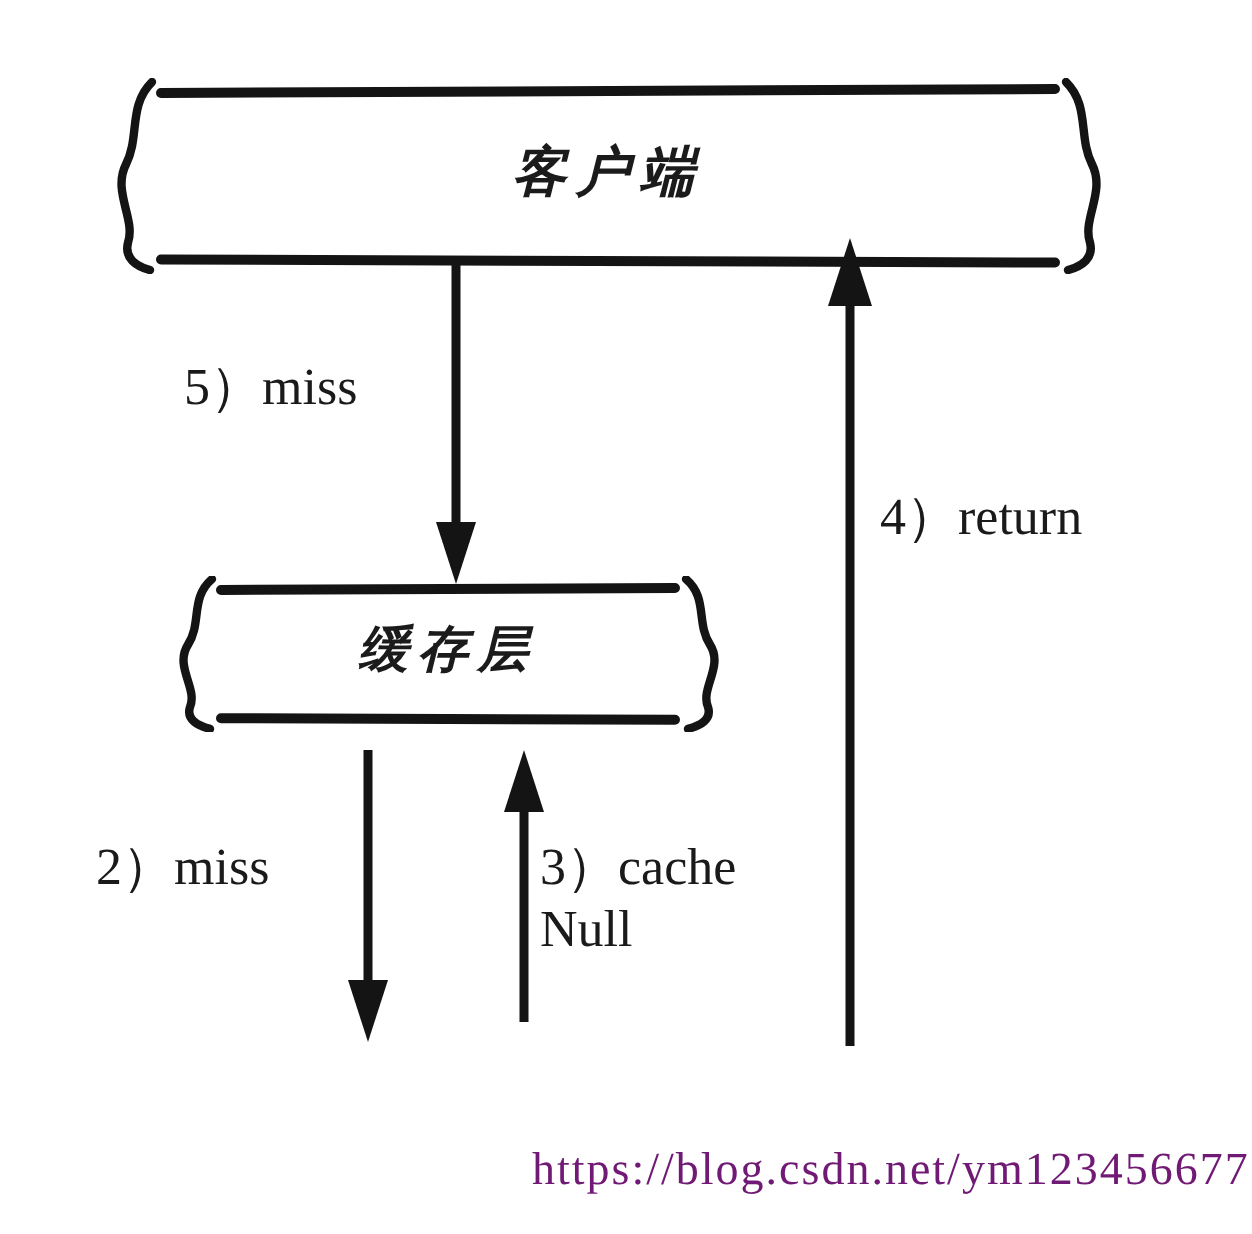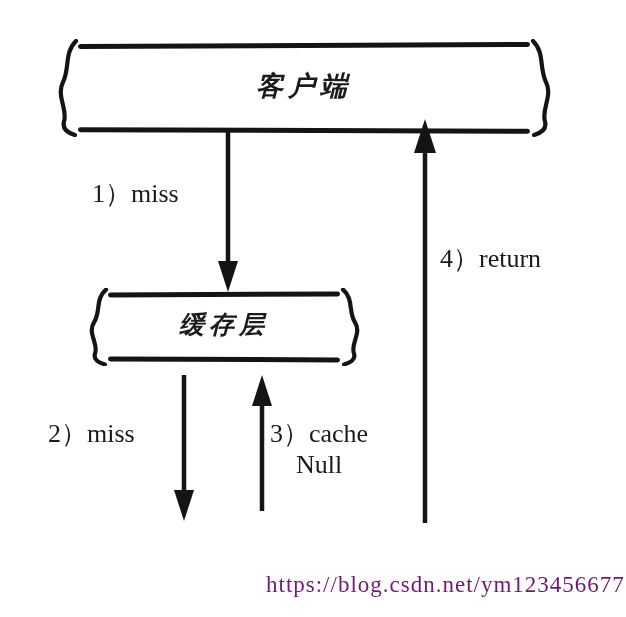--- a/index.html
+++ b/index.html
@@ -88,21 +88,21 @@
   .step-label {
     position: absolute;
     color: #1a1a1a;
     font-family: "Liberation Serif", "DejaVu Serif", serif;
     font-size: 26px;
     line-height: 31px;
     white-space: pre-line;
   }
   #label-1 { left: 92px;  top: 178px; }
   #label-2 { left: 48px;  top: 418px; }
-  #label-3 { left: 270px; top: 418px; text-align: center; }
+  #label-3 { left: 270px; top: 418px; text-align: left; }
   #label-4 { left: 440px; top: 243px; }
 
   
   #watermark {
     position: absolute;
     left: 266px;
     top: 572px;
     font-family: "Liberation Serif", "DejaVu Serif", serif;
     font-size: 23px;
     letter-spacing: 1px;
@@ -170,21 +170,21 @@
     </svg>
   </div>
 
   <div class="arrow" id="arrow-4">
     <svg width="24" height="408" viewBox="0 0 24 408">
       <line x1="12" y1="406" x2="12" y2="28" stroke="#141414" stroke-width="4.5"></line>
       <polygon points="12,2 1,36 23,36" fill="#141414"></polygon>
     </svg>
   </div>
 
-  <div class="step-label" id="label-1">1）miss</div>
+  <div class="step-label" id="label-1">5）miss</div>
   <div class="step-label" id="label-2">2）miss</div>
   <div class="step-label" id="label-3">3）cache
 Null</div>
   <div class="step-label" id="label-4">4）return</div>
 
   <div id="watermark">https://blog.csdn.net/ym123456677</div>
 
 </div>
 
 </body></html>

